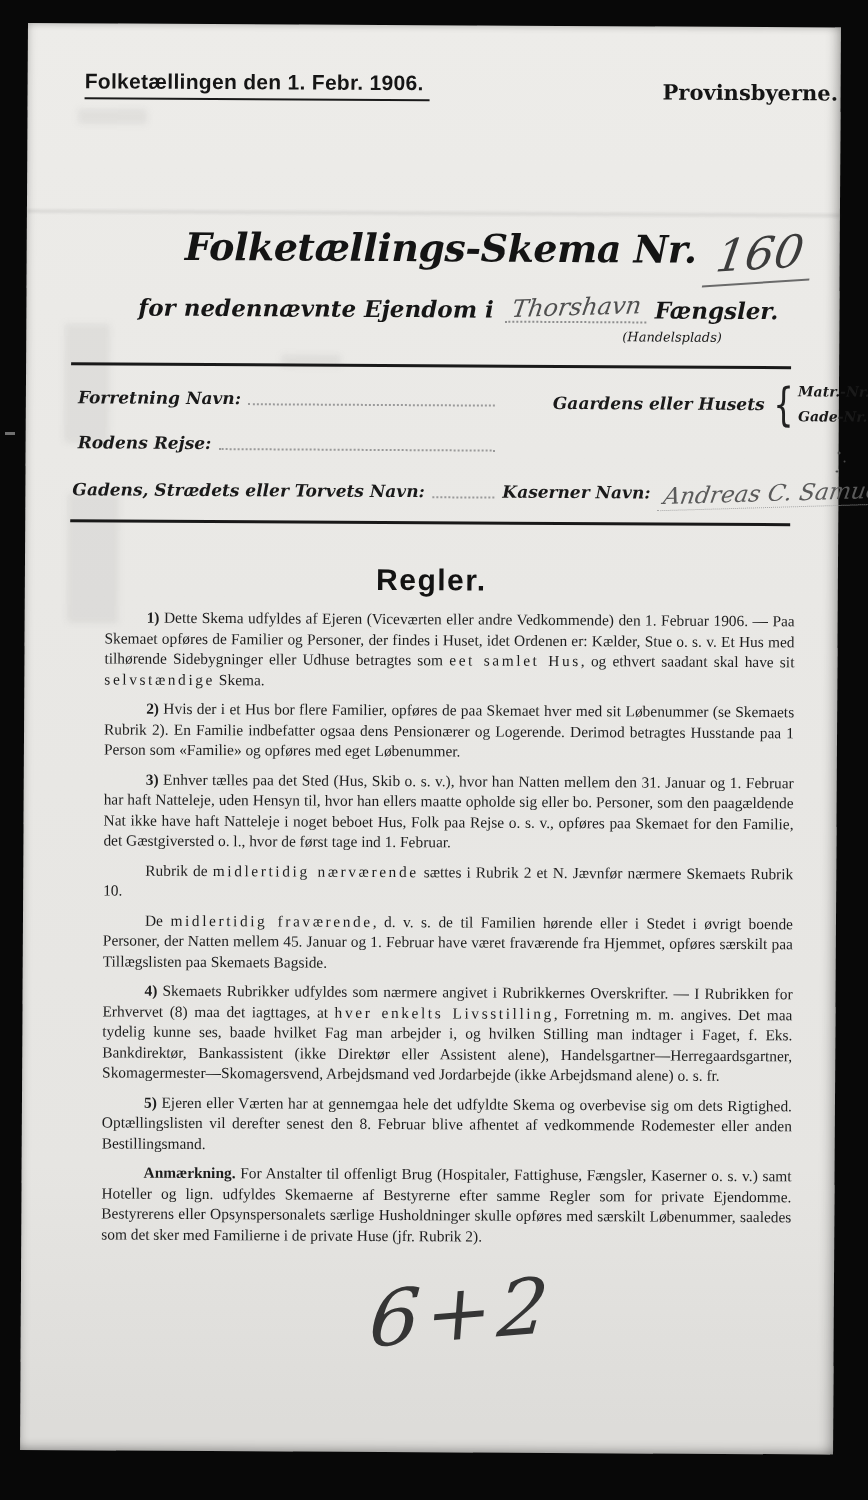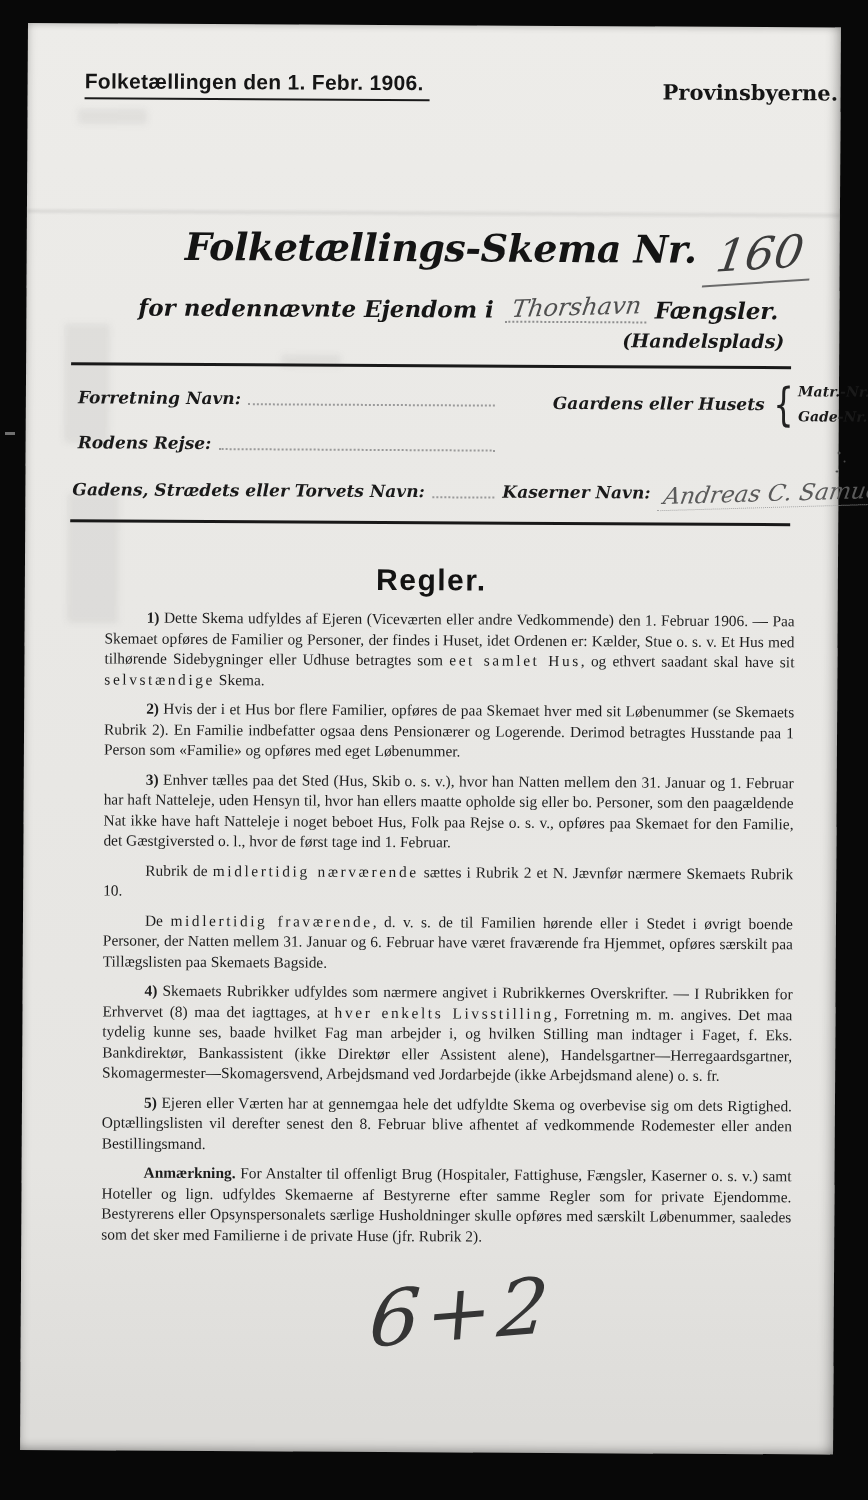--- a/index.html
+++ b/index.html
@@ -96,22 +96,22 @@
     width: 182px; text-align: center;
     border-bottom: 2px dotted #8f8f8f;
     margin: 0 8px 0 12px;
     font-weight: normal;
     font-size: 24px; color: #757575;
   }
   .subtitle-place .hand { transform: skewX(-10deg) rotate(-2deg); }
   .subtitle-note {
     position: absolute; left: 596px; top: 303px;
     font-family: "DejaVu Serif", serif;
-    font-style: italic; font-weight: bold;
-    font-size: 19px; color: #181818;
+    font-style: italic; font-weight: normal;
+    font-size: 13px; color: #181818;
   }
 
   
   .hr-thick {
     position: absolute; left: 45px;
     width: 720px; height: 3px;
     background: #191919;
   }
   .hr-1 { top: 339px; }
   .hr-2 { top: 496px; }
@@ -264,21 +264,21 @@
 
   <div class="rules">
     <p><span class="num">1)</span><span> Dette Skema udfyldes af Ejeren (Viceværten eller andre Vedkommende) den 1. Februar 1906. — Paa Skemaet opføres de Familier og Personer, der findes i Huset, idet Ordenen er: Kælder, Stue o. s. v. Et Hus med tilhørende Sidebygninger eller Udhuse betragtes som </span><span class="sp">eet samlet Hus</span><span>, og ethvert saadant skal have sit </span><span class="sp">selvstændige</span><span> Skema.</span></p>
 
     <p><span class="num">2)</span><span> Hvis der i et Hus bor flere Familier, opføres de paa Skemaet hver med sit Løbenummer (se Skemaets Rubrik 2). En Familie indbefatter ogsaa dens Pensionærer og Logerende. Derimod betragtes Husstande paa 1 Person som «Familie» og opføres med eget Løbenummer.</span></p>
 
     <p><span class="num">3)</span><span> Enhver tælles paa det Sted (Hus, Skib o. s. v.), hvor han Natten mellem den 31. Januar og 1. Februar har haft Natteleje, uden Hensyn til, hvor han ellers maatte opholde sig eller bo. Personer, som den paagældende Nat ikke have haft Natteleje i noget beboet Hus, Folk paa Rejse o. s. v., opføres paa Skemaet for den Familie, det Gæstgiversted o. l., hvor de først tage ind 1. Februar.</span></p>
 
     <p><span>Rubrik de </span><span class="sp">midlertidig nærværende</span><span> sættes i Rubrik 2 et N. Jævnfør nærmere Skemaets Rubrik 10.</span></p>
 
-    <p><span>De </span><span class="sp">midlertidig fraværende</span><span>, d. v. s. de til Familien hørende eller i Stedet i øvrigt boende Personer, der Natten mellem 31. Januar og 6. Februar have været fraværende fra Hjemmet, opføres særskilt paa Tillægslisten paa Skemaets Bagside.</span></p>
+    <p><span>De </span><span class="sp">midlertidig fraværende</span><span>, d. v. s. de til Familien hørende eller i Stedet i øvrigt boende Personer, der Natten mellem 45. Januar og 1. Februar have været fraværende fra Hjemmet, opføres særskilt paa Tillægslisten paa Skemaets Bagside.</span></p>
 
     <p><span class="num">4)</span><span> Skemaets Rubrikker udfyldes som nærmere angivet i Rubrikkernes Overskrifter. — I Rubrikken for Erhvervet (8) maa det iagttages, at </span><span class="sp">hver enkelts Livsstilling</span><span>, Forretning m. m. angives. Det maa tydelig kunne ses, baade hvilket Fag man arbejder i, og hvilken Stilling man indtager i Faget, f. Eks. Bankdirektør, Bankassistent (ikke Direktør eller Assistent alene), Handelsgartner—Herregaardsgartner, Skomagermester—Skomagersvend, Arbejdsmand ved Jordarbejde (ikke Arbejdsmand alene) o. s. fr.</span></p>
 
     <p><span class="num">5)</span><span> Ejeren eller Værten har at gennemgaa hele det udfyldte Skema og overbevise sig om dets Rigtighed. Optællingslisten vil derefter senest den 8. Februar blive afhentet af vedkommende Rodemester eller anden Bestillingsmand.</span></p>
 
     <p><span class="num">Anmærkning.</span><span> For Anstalter til offenligt Brug (Hospitaler, Fattighuse, Fængsler, Kaserner o. s. v.) samt Hoteller og lign. udfyldes Skemaerne af Bestyrerne efter samme Regler som for private Ejendomme. Bestyrerens eller Opsynspersonalets særlige Husholdninger skulle opføres med særskilt Løbenummer, saaledes som det sker med Familierne i de private Huse (jfr. Rubrik 2).</span></p>
   </div>
 
   <div class="hand annotation">6+2</div>
 

